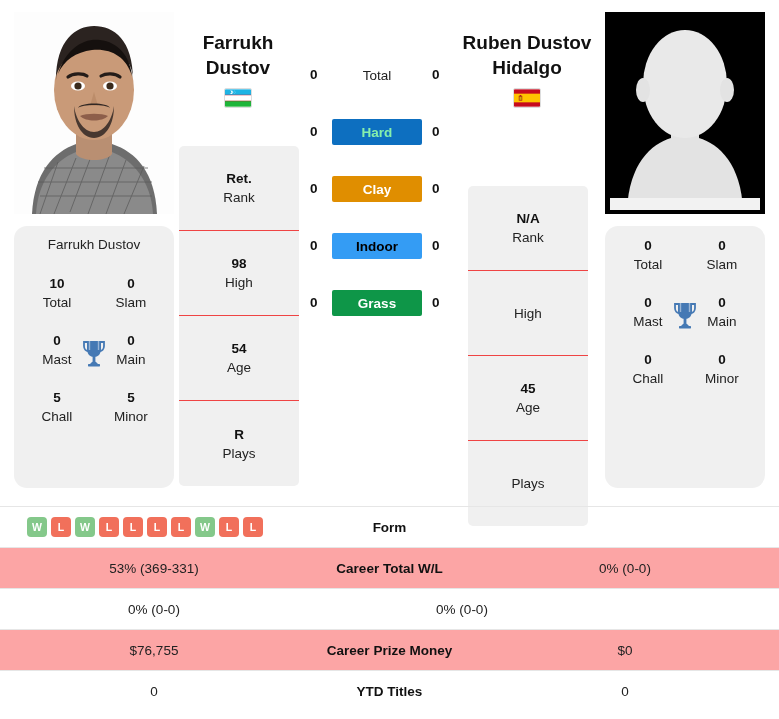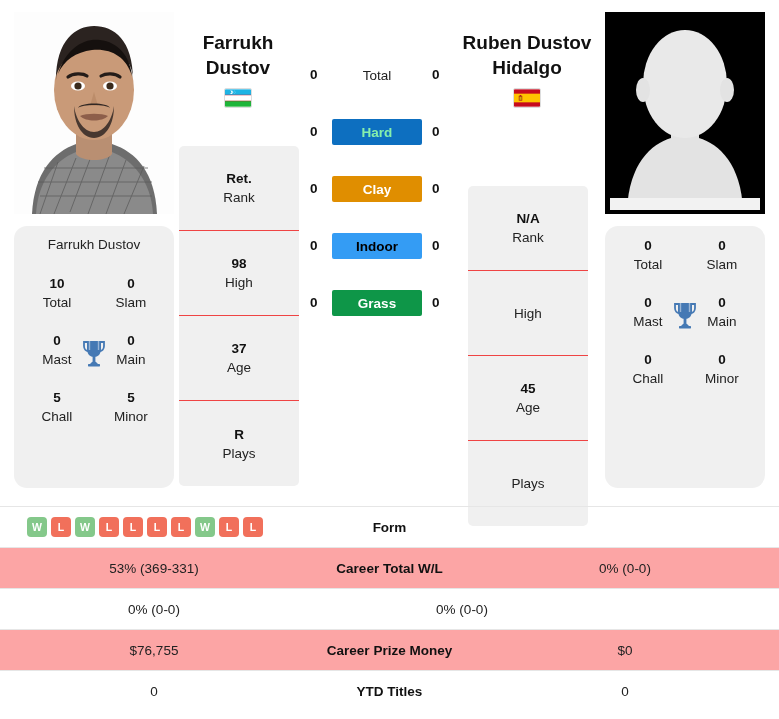--- a/index.html
+++ b/index.html
@@ -228,21 +228,21 @@
     <div class="infocol left">
       <div class="inforow">
         <div class="v">Ret.</div>
         <div class="l">Rank</div>
       </div>
       <div class="inforow">
         <div class="v">98</div>
         <div class="l">High</div>
       </div>
       <div class="inforow">
-        <div class="v">37</div>
+        <div class="v">54</div>
         <div class="l">Age</div>
       </div>
       <div class="inforow">
         <div class="v">R</div>
         <div class="l">Plays</div>
       </div>
     </div>
 
     <div class="surfaces">
       <div class="srow">

